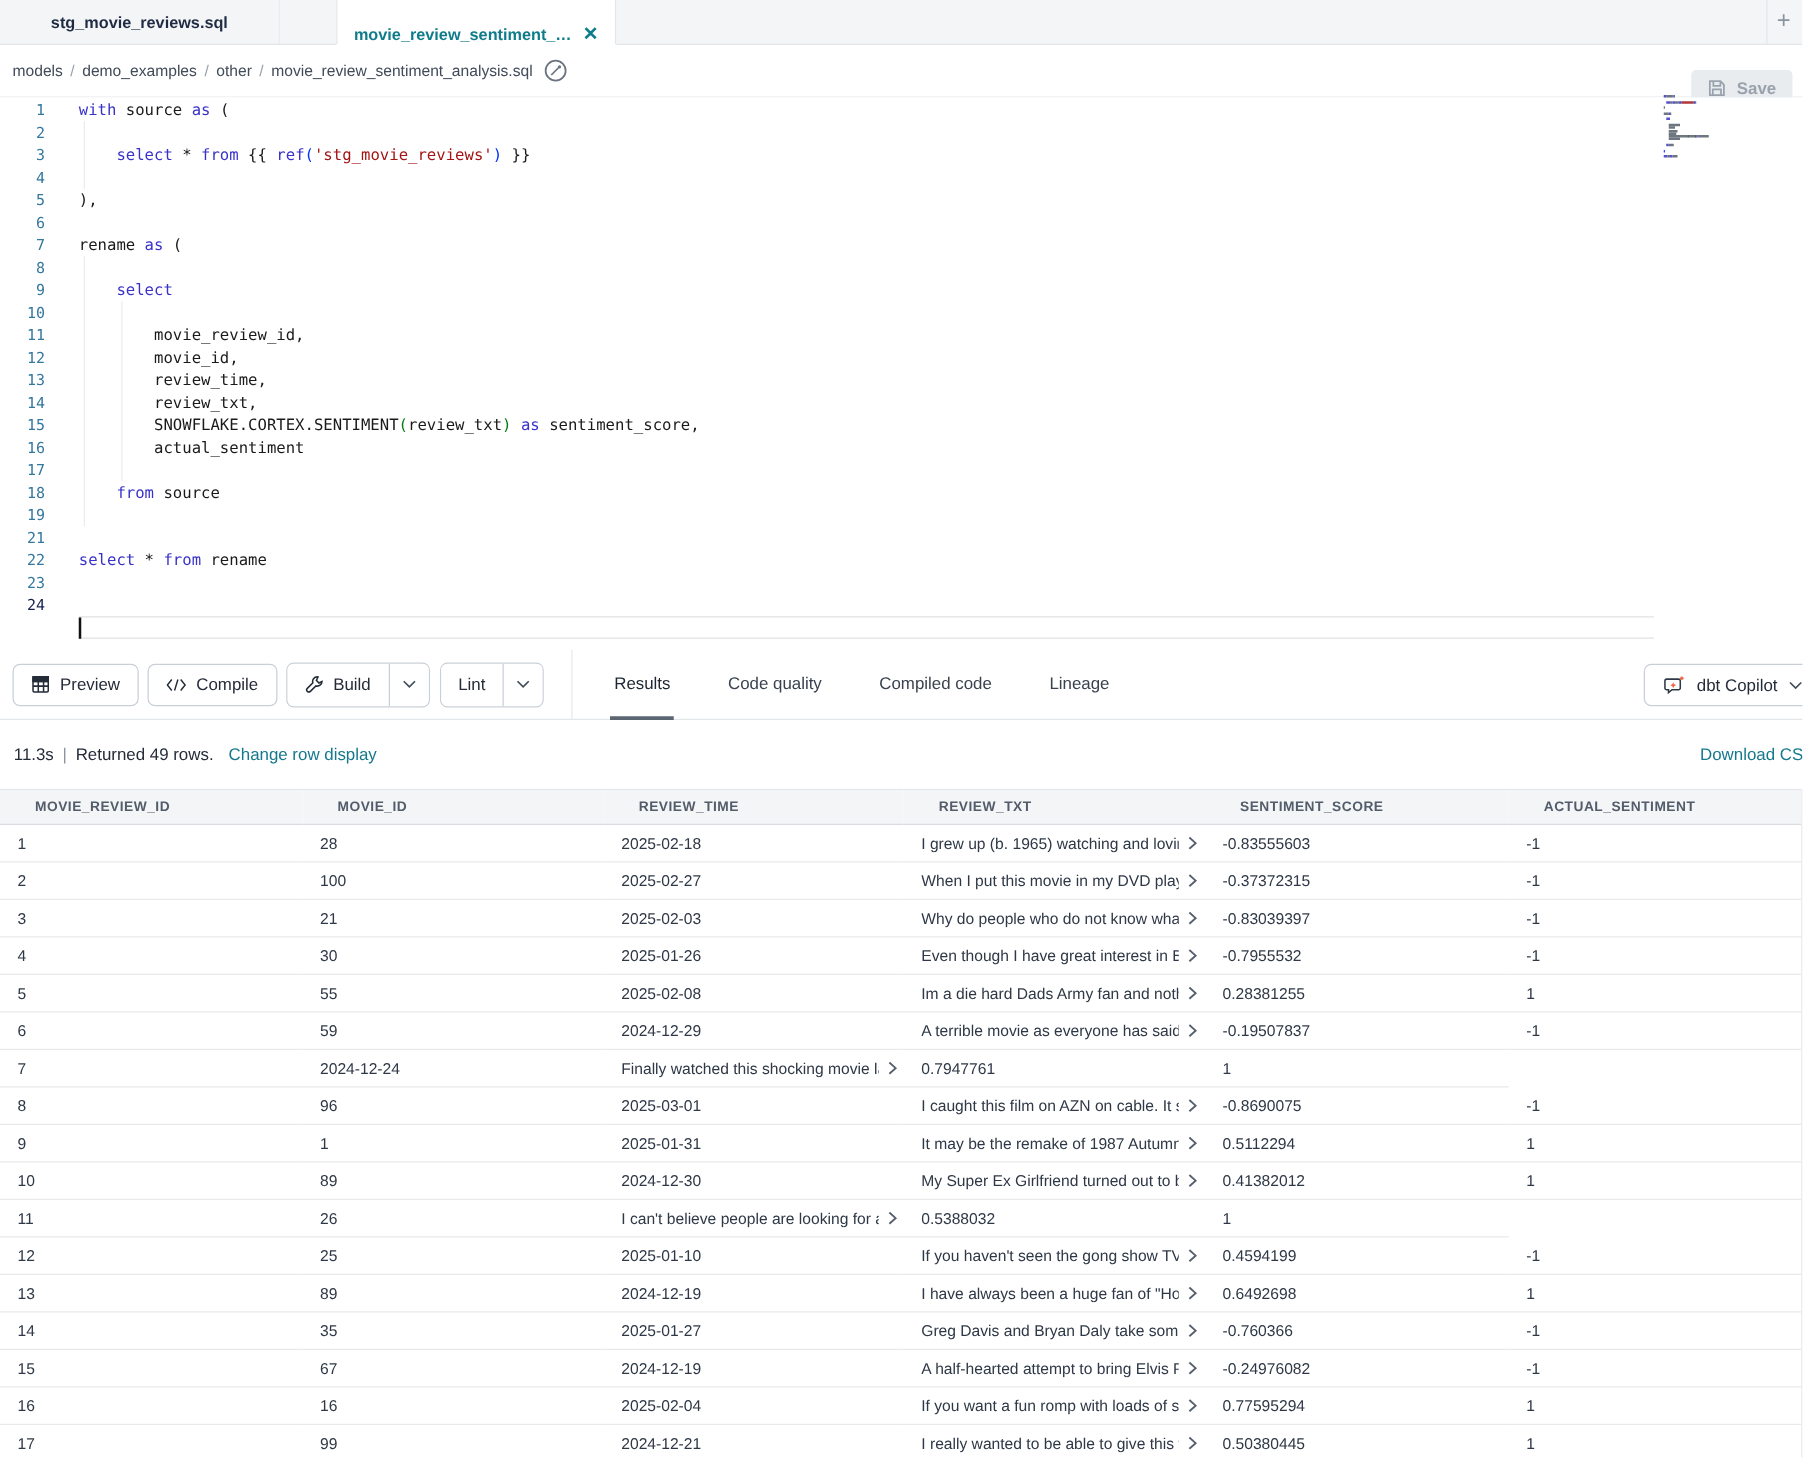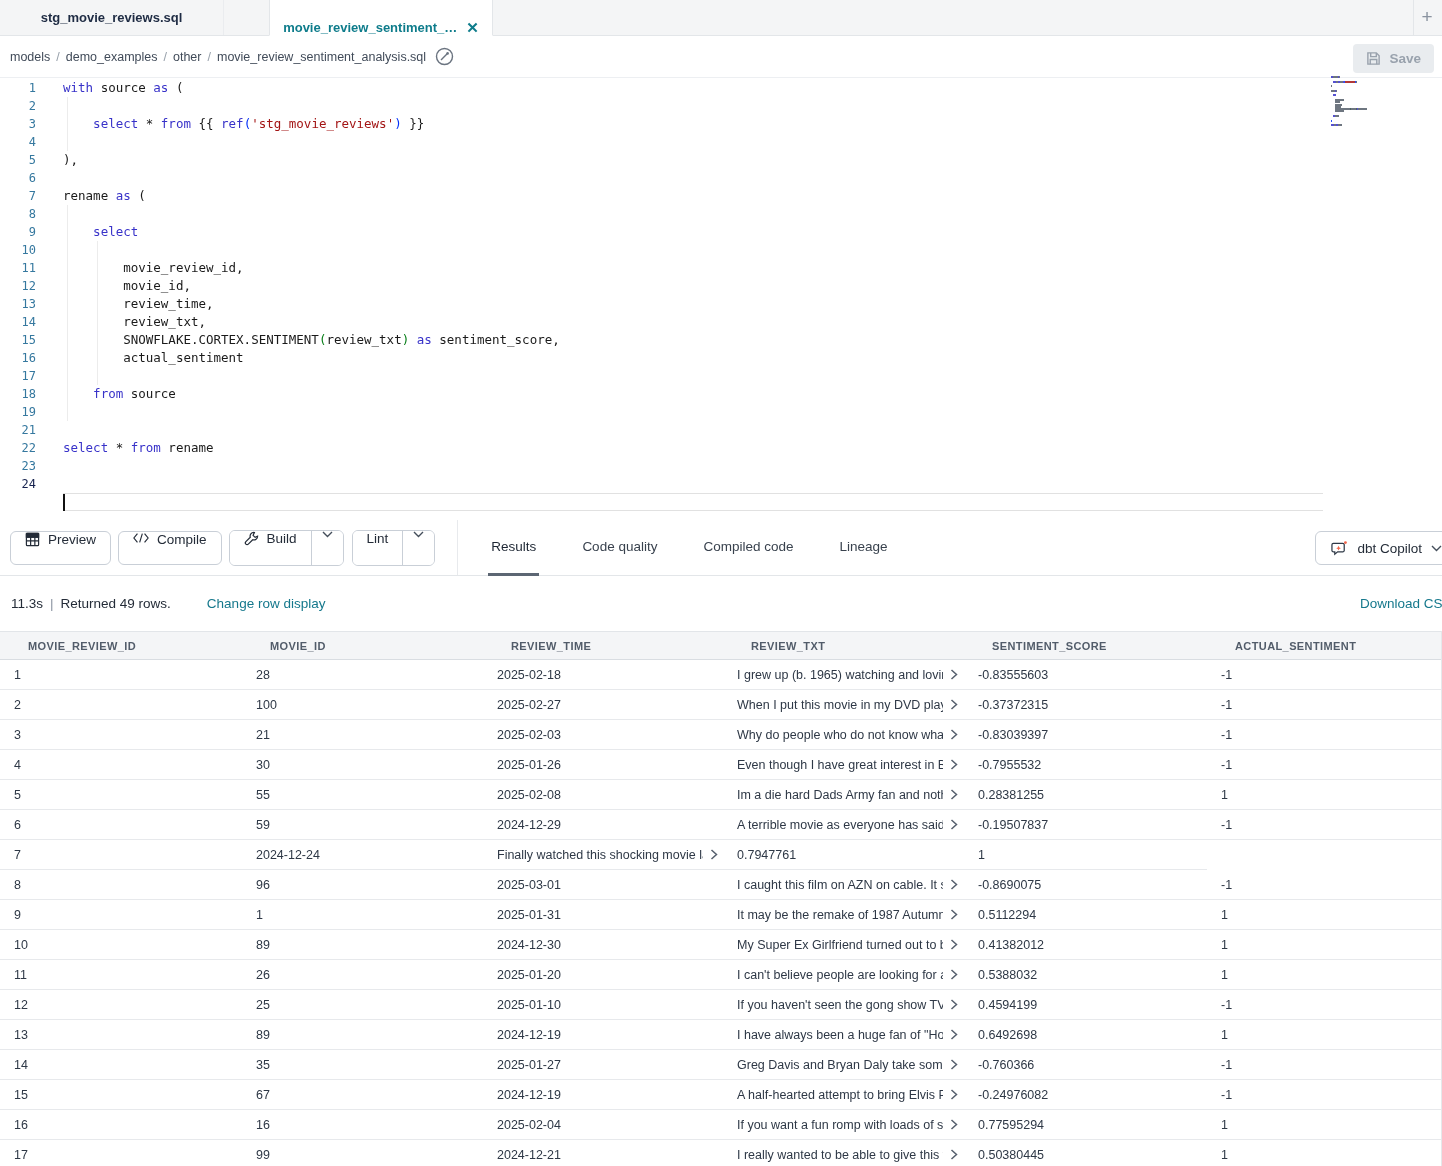--- a/index.html
+++ b/index.html
@@ -18,21 +18,21 @@
   .tab-close { font-size:15px; line-height:1; color:#0e7c8b; }
   .tabbar-divider { position:absolute; right:28px; top:0; bottom:0; width:1px; background:#e3e6e9; }
   .newtab-btn { position:absolute; right:3px; top:5px; width:24px; height:24px; display:flex;
     align-items:center; justify-content:center; color:#8a93a0; font-size:19px; cursor:pointer; }
 
   
   .crumb-bar { height:42px; border-bottom:1px solid #edeff2; display:flex; align-items:center;
     padding:0 10px; font-size:12.5px; color:#414b59; position:relative; background:#fff; }
   .crumb-sep { color:#98a1ab; margin:0 6px; }
   .health-icon { margin-left:9px; display:flex; align-items:center; }
-  .save-btn { position:absolute; right:8px; top:8px; height:29px; padding:0 13px; background:#e9ecef;
+  .save-btn { position:absolute; right:8px; top:20px; height:29px; padding:0 13px; background:#e9ecef;
     border:none; border-radius:4px; color:#99a2ad; font-size:13.5px; font-weight:700;
     display:flex; gap:8px; align-items:center; font-family:inherit; }
 
   
   .editor { position:relative; height:442px; background:#fff;
     font-family:"DejaVu Sans Mono", monospace; font-size:12.5px; line-height:18px; padding-top:1px; }
   .code-row { display:flex; height:18px; }
   .ln { width:36px; flex:none; text-align:right; color:#35789f; font-size:12px; }
   .ln.active { color:#16224e; }
   .cl { position:relative; margin-left:27px; white-space:pre; width:1260px; }
@@ -42,40 +42,40 @@
   .cur-line { position:absolute; left:63px; width:1260px; height:18px;
     border-top:1px solid #e1e1e1; border-bottom:1px solid #e1e1e1; }
   .cursor-caret { position:absolute; width:1.5px; background:#111; height:17px; }
   .minimap { position:absolute; top:-2px; right:35px; width:76px; }
   .mm-line { height:2px; margin-bottom:0.3px; display:flex; }
   .mm-seg { height:2px; opacity:.85; }
 
   
   .toolbar { height:56px; display:flex; align-items:center; padding:0 10px;
     border-bottom:1px solid #e3e6e9; position:relative; background:#fff; }
-  .tb-btn, .tb-seg { height:34px; background:#fff; display:flex; gap:8px;
+  .tb-btn, .tb-seg { height:34px; background:#fff; display:flex; align-items:center; gap:8px;
     padding:0 14px; font-size:13.5px; color:#242c38; font-family:inherit; cursor:pointer; }
   .tb-btn { border:1px solid #c9cfd7; border-radius:6px; margin-right:7px; }
   .tb-split { display:flex; border:1px solid #c9cfd7; border-radius:6px; margin-right:8px; overflow:hidden; }
   .tb-seg.chev { border-left:1px solid #c9cfd7; padding:0 10px; }
   .tb-divider { width:1px; align-self:stretch; background:#e8eaed; margin-left:14px; }
   .rtabs { display:flex; margin-left:30px; gap:40px; height:56px; }
   .rtab { display:flex; align-items:center; font-size:13.5px; color:#39424e; cursor:pointer;
     border-bottom:3px solid transparent; padding:0 3px; }
   .rtab.active { color:#1d2633; border-bottom-color:#5c6673; }
   .copilot-btn { position:absolute; right:-16px; top:11px; height:34px; border:1px solid #c9cfd7;
     border-radius:6px; background:#fff; display:flex; align-items:center; gap:9px; padding:0 15px;
     font-size:13.5px; color:#242c38; font-family:inherit; }
 
   
   .status-row { height:55px; display:flex; align-items:center; padding:0 11px; font-size:13.5px;
     color:#242c38; position:relative; background:#fff; }
   .status-sep { color:#8a93a0; margin:0 7px; }
   .status-link { color:#15788c; cursor:pointer; }
-  .change-display { margin-left:36px; }
+  .change-display { margin-left:12px; }
   .download-csv { position:absolute; left:1360px; white-space:nowrap; }
 
   
   .results-table { border-right:1px solid #e5e8eb; }
   .tgrid { display:grid; grid-template-columns:242px 241px 240px 241px 243px auto; }
   .th { height:29px; display:flex; align-items:center; padding-left:28px; background:#f4f5f7;
     font-size:11px; font-weight:700; color:#525c6a; letter-spacing:.4px;
     border-top:1px solid #e2e5e9; border-bottom:1px solid #d9dde2; }
   .td { height:30px; display:flex; align-items:center; padding-left:14px;
     border-bottom:1px solid #e7e9ec; font-size:12.5px; color:#2e3846; }
@@ -575,21 +575,20 @@
               </svg>
             </span>
           </span>
         </div>
         <div class="td">0.41382012</div>
         <div class="td">1</div>
       </div>
       <div class="tgrid">
         <div class="td">11</div>
         <div class="td">26</div>
-        <div class="td">2025-01-20</div>
         <div class="td">
           <span class="rt-wrap">
             <span class="rt-text">I can't believe people are looking for a …</span>
             <span class="cell-expand">
               <svg width="8" height="11" viewBox="0 0 8 11" fill="none" stroke="#555f6d" stroke-width="1.5">
                 <path d="M1.5 1 L6.5 5.5 L1.5 10"></path>
               </svg>
             </span>
           </span>
         </div>

